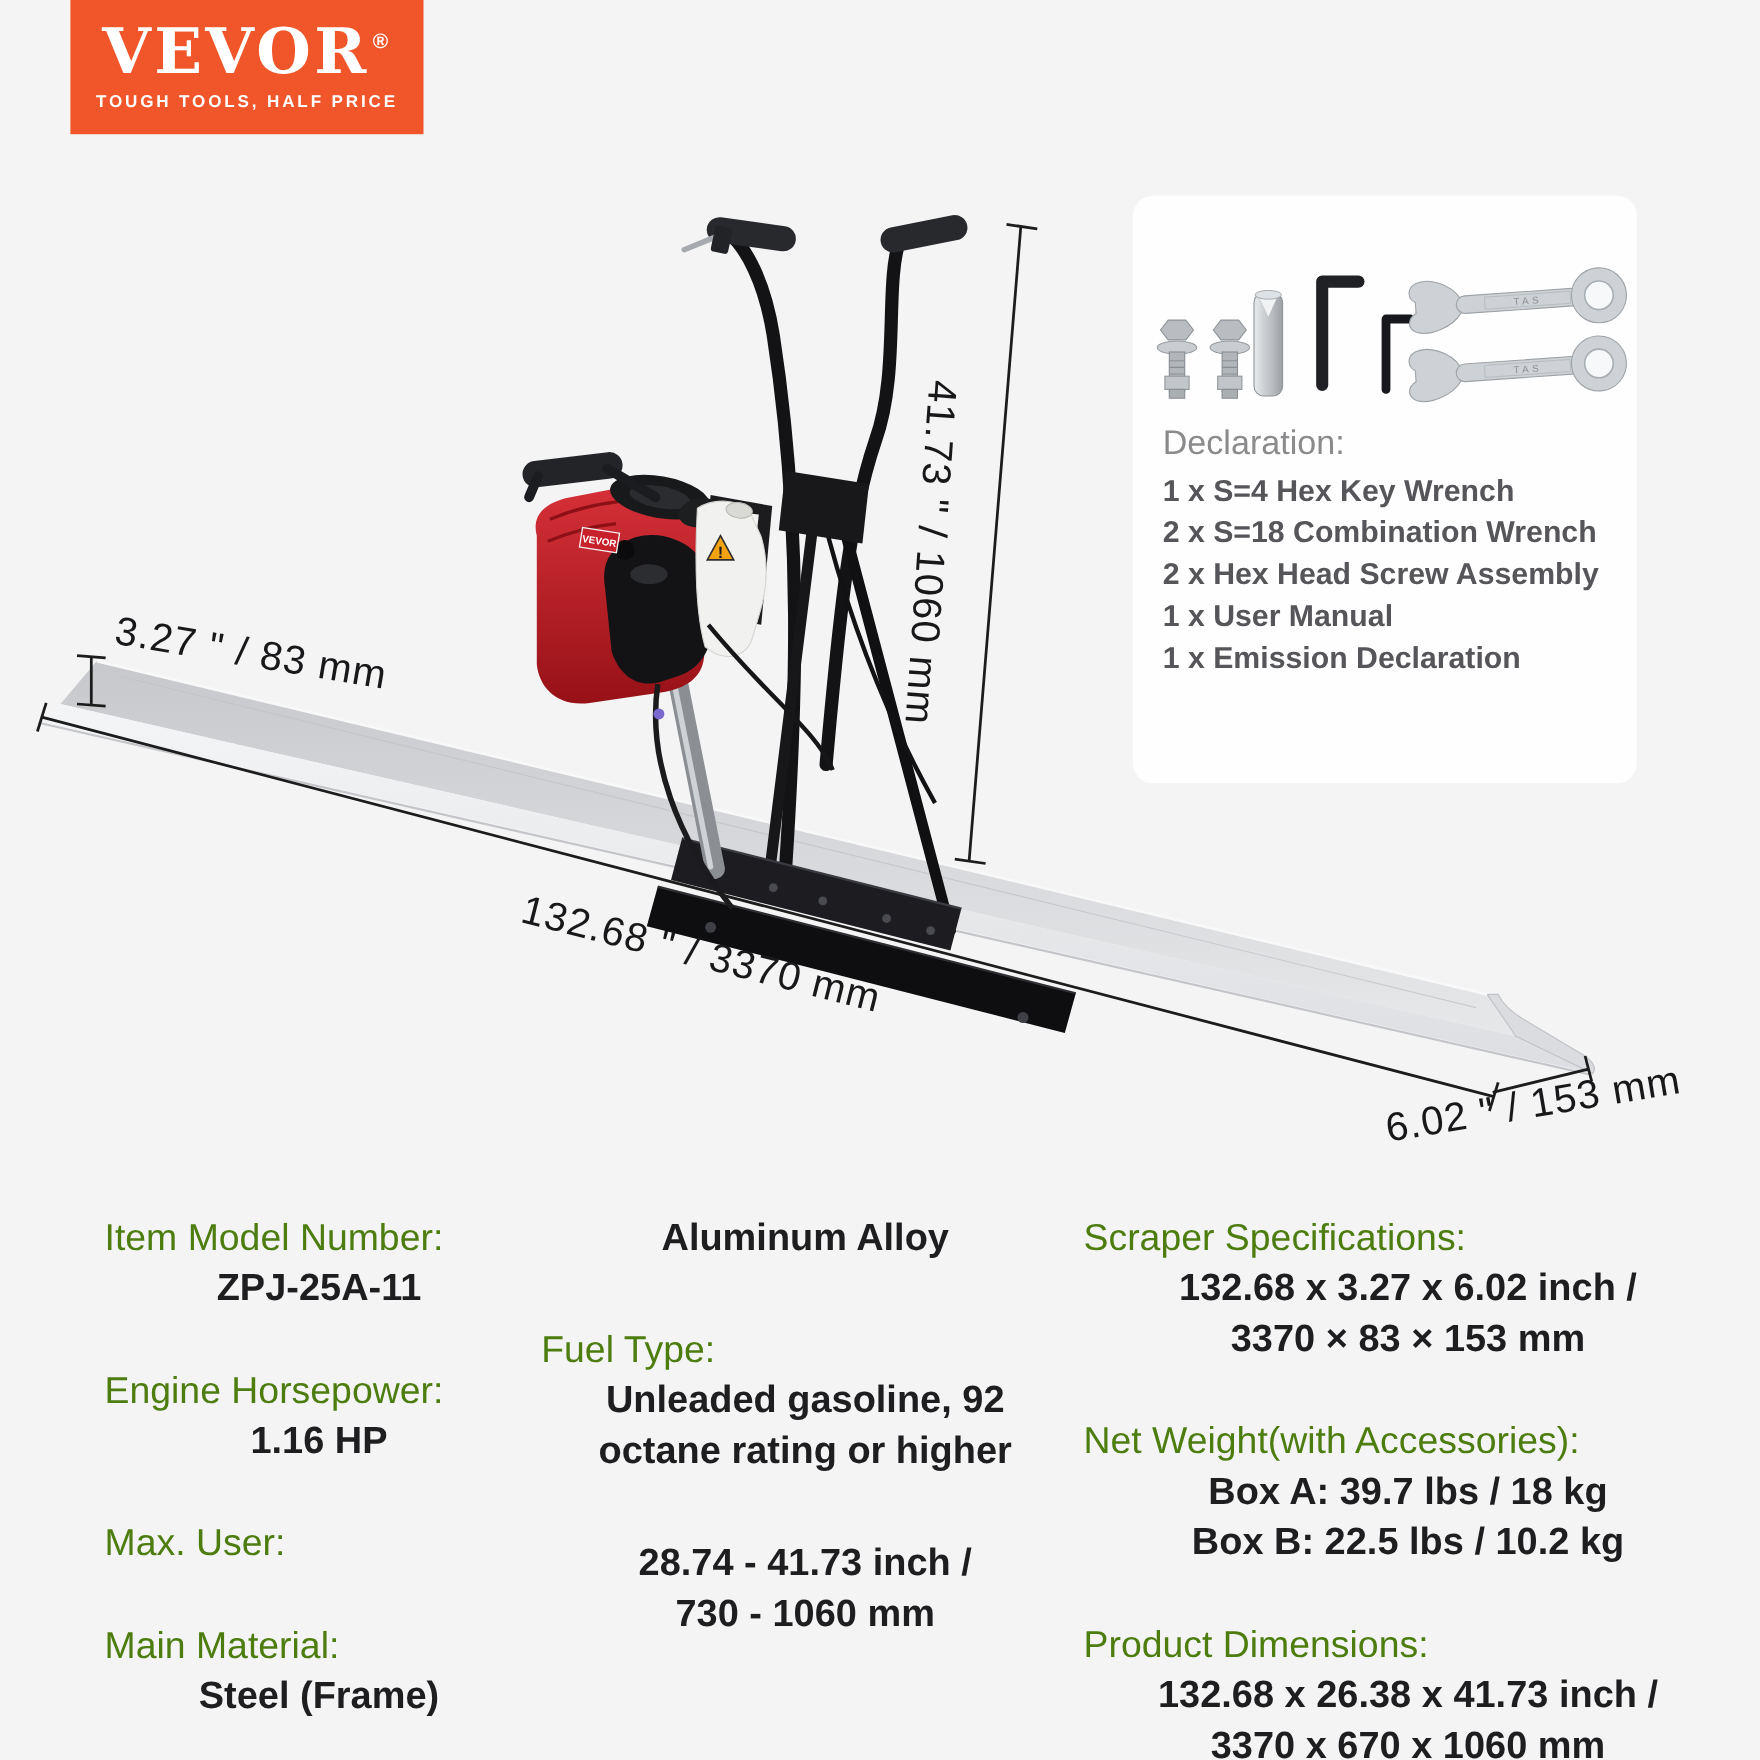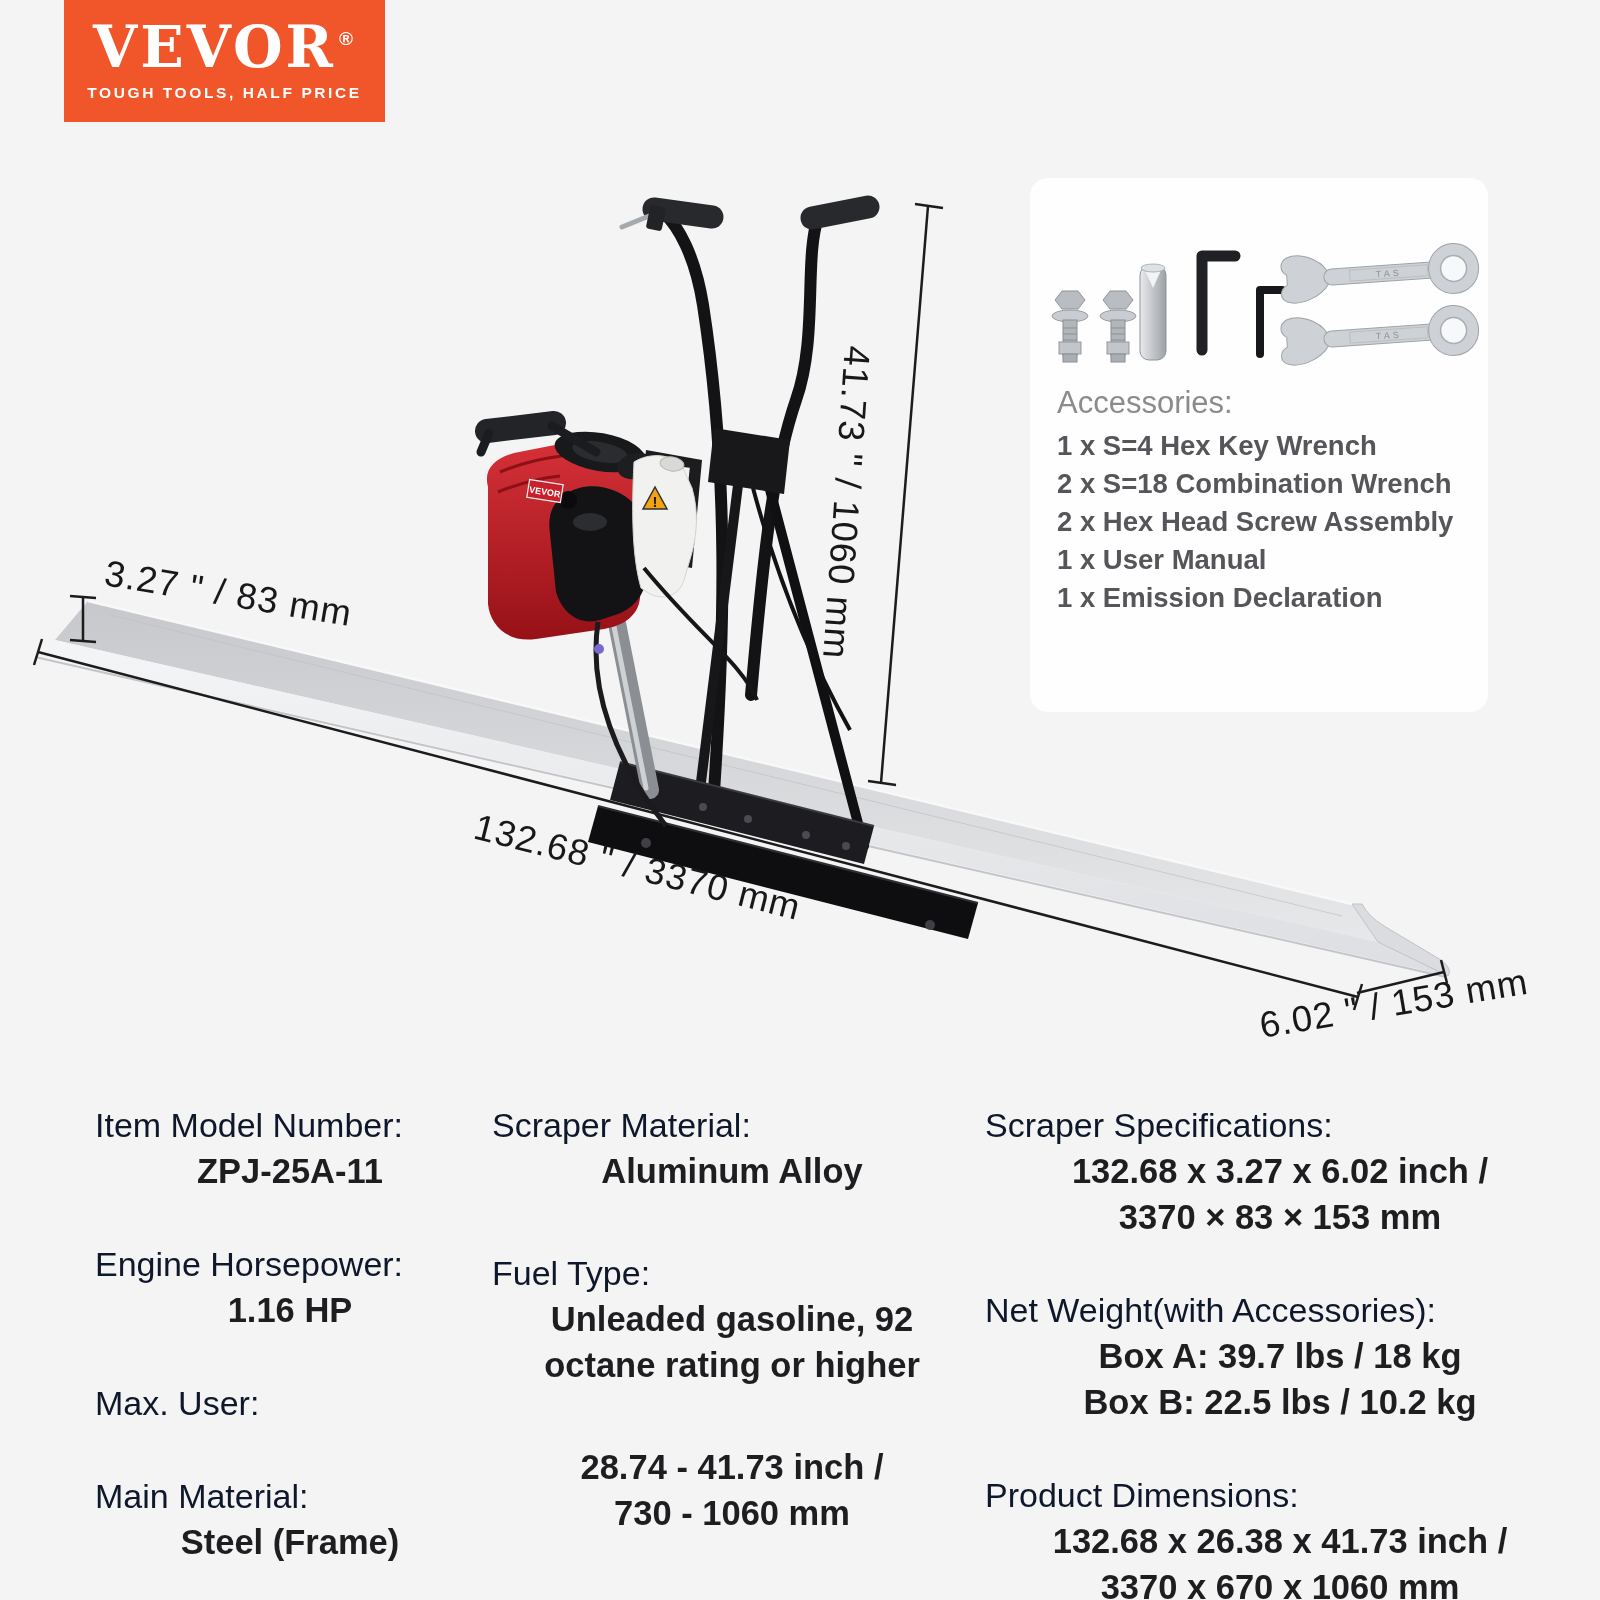--- a/index.html
+++ b/index.html
@@ -22,21 +22,21 @@
   .panel li{font-size:27.5px;font-weight:bold;color:#56565a;line-height:38px;white-space:nowrap;}
 
   
   .specs{position:absolute;left:0;top:1078px;width:1600px;height:522px;}
   .col{position:absolute;top:24px;}
   .col1{left:95px;width:390px;}
   .col2{left:492px;width:480px;}
   .col3{left:985px;width:590px;}
   .group{margin-bottom:47px;}
   .col2 .group{margin-bottom:56px;}
-  .label{font-size:34px;color:#0f172a;line-height:46px;}
+  .label{font-size:34px;color:#4d7c0f;line-height:46px;}
   .val{font-size:34.5px;font-weight:bold;color:#1e1e20;line-height:46px;text-align:center;}
 
   svg text{font-family:"Liberation Sans",sans-serif;}
   .dimtxt{font-size:36.5px;fill:#18181a;letter-spacing:1px;}
 </style>
 </head>
 <body>
 
 <div class="canvas">
 
@@ -192,21 +192,21 @@
       <path d="M252,92 L230,92 L230,156" fill="none" stroke="#17181b" stroke-width="8" stroke-linecap="round" stroke-linejoin="round"></path>
       <g transform="translate(258,82) rotate(-4)">
         <use href="#wrenchShape"></use>
         <text x="101" y="3.5" font-size="9" fill="#8e9296" text-anchor="middle" letter-spacing="3">TAS</text>
       </g>
       <g transform="translate(258,144) rotate(-4)">
         <use href="#wrenchShape"></use>
         <text x="101" y="3.5" font-size="9" fill="#8e9296" text-anchor="middle" letter-spacing="3">TAS</text>
       </g>
     </svg>
-    <h3>Accessories:</h3>
+    <h3>Declaration:</h3>
     <ul>
       <li>1 x S=4 Hex Key Wrench</li>
       <li>2 x S=18 Combination Wrench</li>
       <li>2 x Hex Head Screw Assembly</li>
       <li>1 x User Manual</li>
       <li>1 x Emission Declaration</li>
     </ul>
   </section>
 
   <section class="specs">
@@ -222,21 +222,20 @@
       <div class="group">
         <div class="label">Max. User:</div>
       </div>
       <div class="group">
         <div class="label">Main Material:</div>
         <div class="val">Steel (Frame)</div>
       </div>
     </div>
     <div class="col col2">
       <div class="group">
-        <div class="label">Scraper Material:</div>
         <div class="val">Aluminum Alloy</div>
       </div>
       <div class="group">
         <div class="label">Fuel Type:</div>
         <div class="val">Unleaded gasoline, 92</div>
         <div class="val">octane rating or higher</div>
       </div>
       <div class="group">
         <div class="val">28.74 - 41.73 inch /</div>
         <div class="val">730 - 1060 mm</div>

